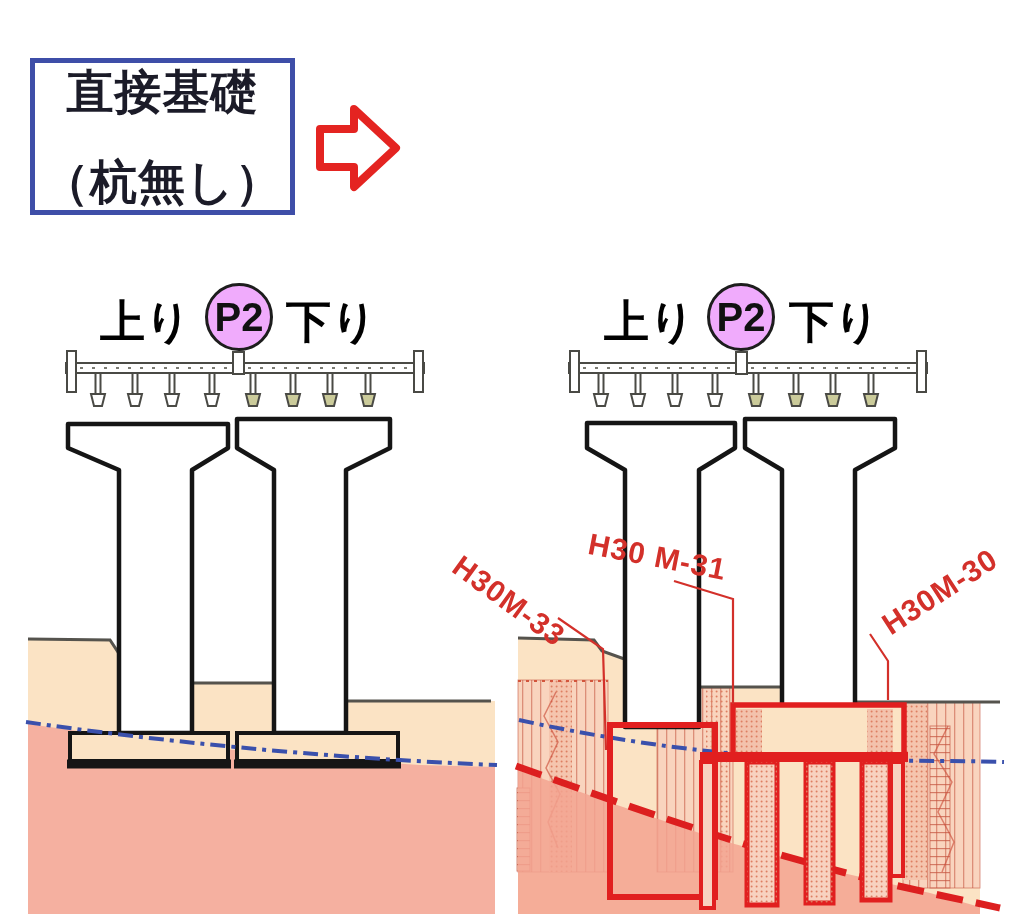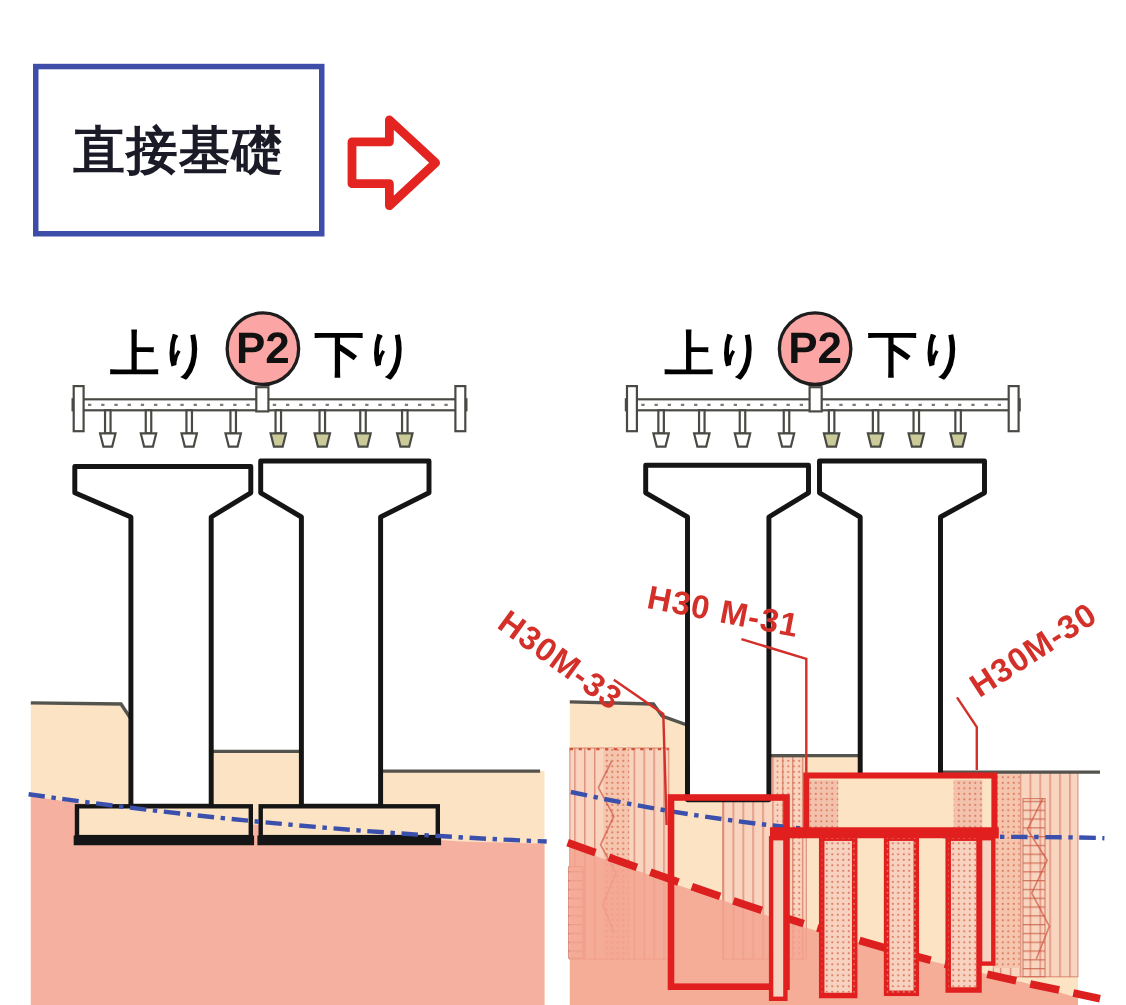--- a/index.html
+++ b/index.html
@@ -15,21 +15,21 @@
   #stage svg.base{position:absolute;left:0;top:0;}
   .abs{position:absolute;}
   .callout{box-sizing:border-box;background:#fff;display:flex;flex-direction:column;
            align-items:center;justify-content:center;text-align:center;font-weight:bold;color:var(--text_dark);}
   .before-box{left:30px;top:58px;width:265px;height:157px;border:5px solid var(--before_border);
               font-size:47px;line-height:1.22;letter-spacing:1px;gap:32px;}
   .after-box{left:427px;top:6px;width:592px;height:270px;border:5px solid var(--after_border);
              font-size:40px;line-height:1.5;color:#15152a;}
   .dia-label{position:absolute;font-size:45px;font-weight:bold;color:#000000;white-space:nowrap;}
   .pier-circle{position:absolute;box-sizing:border-box;width:68px;height:68px;border:3px solid #1d1d1d;
-               border-radius:50%;background:#fca5a5;display:flex;align-items:center;justify-content:center;
+               border-radius:50%;background:#f0abfc;display:flex;align-items:center;justify-content:center;
                font-size:40px;font-weight:bold;color:#111;}
   .anno{position:absolute;font-size:30px;font-weight:bold;color:var(--annotation_red);
         white-space:nowrap;transform-origin:0 0;letter-spacing:1px;}
   .anno-33{left:466px;top:549px;transform:rotate(36deg);}
   .anno-31{left:592px;top:527px;transform:rotate(11deg);}
   .anno-30{left:876px;top:613px;transform:rotate(-33deg);}
   .arrow-wrap{left:314px;top:101px;width:90px;height:94px;}
 </style>
 </head>
 <body>
@@ -212,20 +212,21 @@
               <rect x="868.5" y="373" width="5" height="21" fill="#fff"></rect>
               <path d="M864,394 L878,394 L875,406 L867,406 Z" fill="#cbcb9a"></path>
             </g>
         </g>
       </g>
     </g>
   </svg>
 
   <div class="abs callout before-box">
     <div>直接基礎</div>
+    <div>（杭無し）</div>
   </div>
 
   <div class="abs arrow-wrap">
     <svg width="90" height="94" viewBox="0 0 90 94">
       <polygon points="6,28 40,28 40,8 82,47 40,86 40,66 6,66" fill="#ffffff" stroke="#e42421" stroke-width="8" stroke-linejoin="round"></polygon>
     </svg>
   </div>
 
 
   <div class="dia-label" style="left:100px;top:292px;">上り</div>

